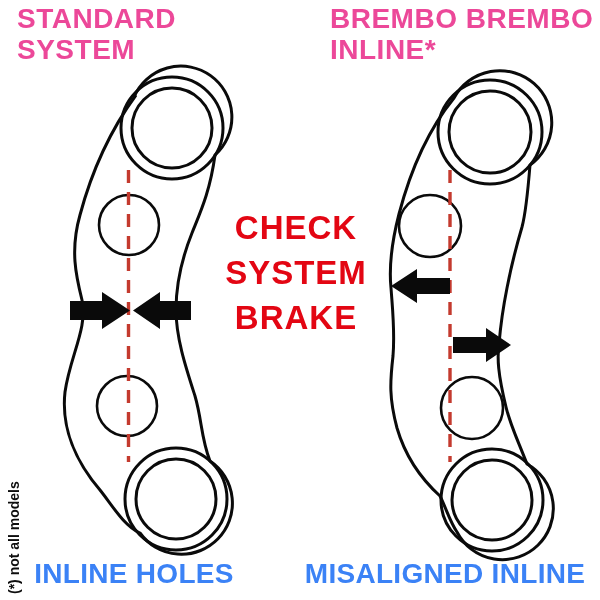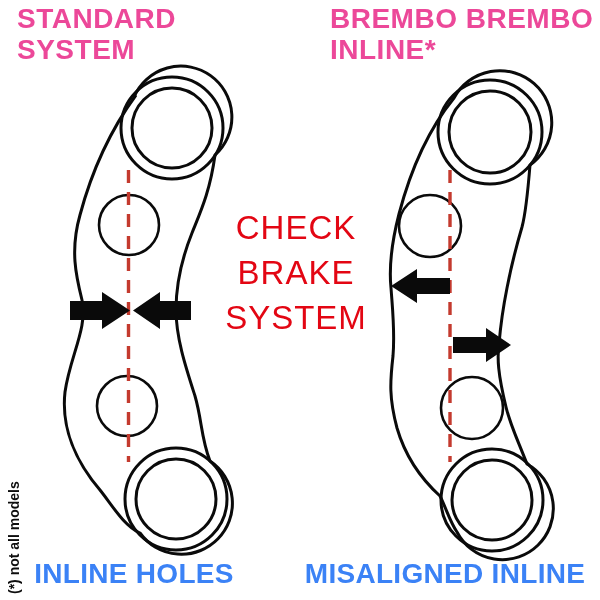--- a/index.html
+++ b/index.html
@@ -11,21 +11,21 @@
     font-family: "Liberation Sans", sans-serif;
     -webkit-font-smoothing: antialiased;
   }
   .abs { position: absolute; }
   .title {
     font-size: 28px; font-weight: bold; color: #ec4899;
     text-align: left; line-height: 31px; letter-spacing: 0.5px;
     white-space: nowrap;
   }
   .center-message {
-    font-size: 33px; font-weight: normal; color: #e30613;
+    font-size: 33px; font-weight: bold; color: #e30613;
     text-align: center; line-height: 45px; letter-spacing: 1px;
     white-space: nowrap;
   }
   .caption {
     font-size: 28px; font-weight: bold; color: #3b82f6;
     text-align: center; letter-spacing: 0.3px; white-space: nowrap;
   }
   .footnote {
     font-size: 14px; font-weight: bold; color: #0d0d0d;
     white-space: nowrap;
@@ -101,21 +101,21 @@
   <div>SYSTEM</div>
 </div>
 
 <div class="abs title" style="left:330px; top:3px; width:250px;">
   <div>BREMBO BREMBO</div>
   <div>INLINE*</div>
 </div>
 
 <div class="abs center-message" style="left: 186px; top: 205px; width: 220px; color: rgb(227, 6, 19);">
   <div>CHECK</div>
+  <div>SYSTEM</div>
   <div>BRAKE</div>
-  <div>SYSTEM</div>
 </div>
 
 <div class="abs caption" style="left:14px; top:558px; width:240px;">INLINE HOLES</div>
 
 <div class="abs caption" style="left:293px; top:558px; width:304px;">MISALIGNED INLINE</div>
 
 <div class="abs footnote">(*) not all models</div>
 
 </body></html>

